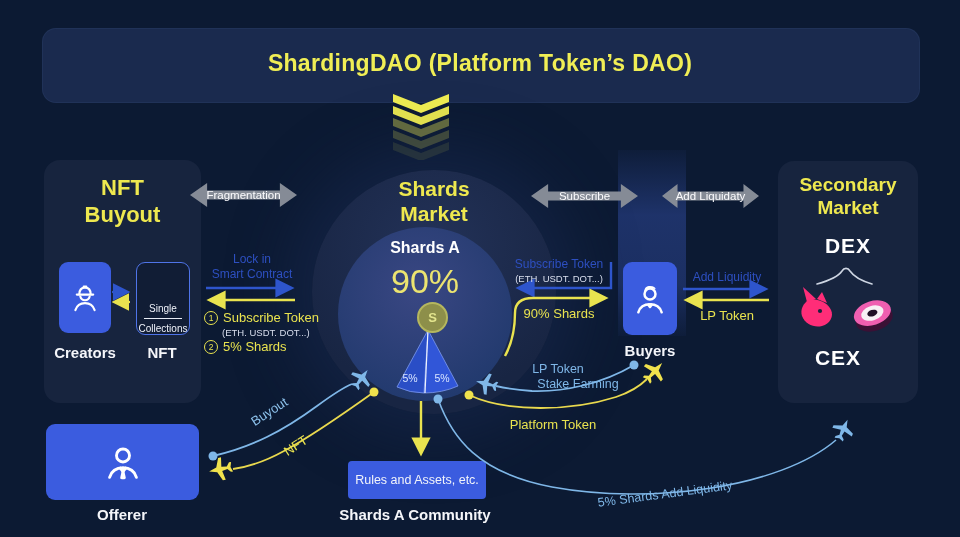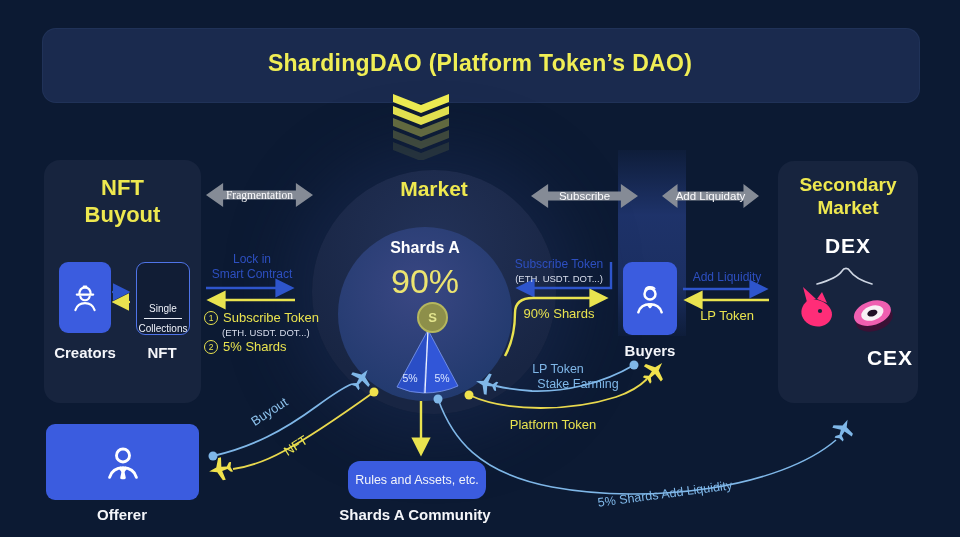--- a/index.html
+++ b/index.html
@@ -22,21 +22,21 @@
 
   .bluebox{background:#3b5cdf;border-radius:9px;display:flex;align-items:center;justify-content:center;}
   .creators-box{left:59px;top:262px;width:52px;height:71px;}
   .nft-box{left:136px;top:262px;width:52px;height:71px;background:rgba(13,24,46,.55);
            border:1.5px solid #4f74e8;border-radius:9px;display:flex;flex-direction:column;
            align-items:center;justify-content:flex-end;gap:4px;}
   .nft-box .divider{width:38px;height:1px;background:#e8ecf5;}
   .nft-box span{font-size:10px;color:#eef1f8;}
   .offerer-box{left:46px;top:424px;width:153px;height:76px;}
   .buyers-box{left:623px;top:262px;width:54px;height:73px;}
-  .rules-box{left:348px;top:461px;width:138px;height:38px;border-radius:12px;font-size:12.5px;color:#f2f4fa;}
+  .rules-box{left:348px;top:461px;width:138px;height:38px;border-radius:4px;font-size:12.5px;color:#f2f4fa;}
 
   .circle-outer{left:312px;top:170px;width:244px;height:244px;border-radius:50%;
                 background:radial-gradient(circle at 50% 32%,#233258,#182543 72%);
                 box-shadow:0 0 55px 25px rgba(24,40,78,.55);}
   .circle-inner{left:338px;top:227px;width:174px;height:174px;border-radius:50%;
                 background:radial-gradient(circle at 46% 36%,#3a4783,#223a6e 76%);}
   .coin{left:417px;top:302px;width:27px;height:27px;border-radius:50%;background:#8d8f4a;
         border:2px solid #b5b75e;display:flex;align-items:center;justify-content:center;
         font-size:13px;font-weight:bold;color:#e3e58d;}
 
@@ -107,29 +107,30 @@
         <path d="M10.6,15.2 L12,17 L13.4,15.2"></path>
         <path d="M12,17 L11.3,20.2 L12.7,20.2 Z" fill="#fff"></path>
       </g>
     </svg>
   </div>
   <div class="abs ctr name15 z3" style="left:42px;top:506px;width:160px;">Offerer</div>
 
   <div class="abs circle-outer z1"></div>
   <div class="abs circle-inner z1"></div>
   <div class="abs ctr z3" style="left:312px;top:176px;width:244px;font-size:21px;line-height:25px;font-weight:bold;color:#eee84f;">
+    <div>Shards</div>
     <div>Market</div>
   </div>
   <div class="abs ctr z3" style="left:338px;top:239px;width:174px;font-size:16px;font-weight:bold;">Shards A</div>
   <div class="abs ctr z3" style="left:338px;top:262px;width:174px;font-size:34px;color:#ece470;">90%</div>
   <div class="abs coin z3">S</div>
   <div class="abs z3" style="left:399px;top:372px;width:22px;text-align:center;font-size:10.5px;color:#d8e4ff;">5%</div>
   <div class="abs z3" style="left:431px;top:372px;width:22px;text-align:center;font-size:10.5px;color:#d8e4ff;">5%</div>
 
-  <div class="abs garrow z3" style="left:206px;top:182px;width:107px;font-family:Liberation Serif, serif;">
+  <div class="abs garrow z3" style="left:190px;top:182px;width:107px;">
     <svg viewBox="0 0 100 26" preserveAspectRatio="none">
         <polygon points="0,13 16,1 16,8.5 84,8.5 84,1 100,13 84,25 84,17.5 16,17.5 16,25" fill="#858b96"></polygon>
       </svg>
     <div class="glabel">Fragmentation</div>
   </div>
   <div class="abs garrow z3" style="left:662px;top:183px;width:97px;">
     <svg viewBox="0 0 100 26" preserveAspectRatio="none">
         <polygon points="0,13 16,1 16,8.5 84,8.5 84,1 100,13 84,25 84,17.5 16,17.5 16,25" fill="#858b96"></polygon>
       </svg>
     <div class="glabel">Add Liquidaty</div>
@@ -189,21 +190,21 @@
     <circle cx="27" cy="26" r="2.1" fill="#17243e"></circle>
   </svg>
   <svg class="abs z3" style="left:849px;top:291px;" width="48" height="48" viewBox="0 0 48 48">
     <g transform="rotate(-18 24 24)">
       <ellipse cx="24" cy="28" rx="19" ry="12" fill="#3a1135"></ellipse>
       <ellipse cx="24" cy="22" rx="19" ry="12" fill="#ef5fb0"></ellipse>
       <ellipse cx="24" cy="22" rx="11.5" ry="7.2" fill="#f7f1f4"></ellipse>
       <ellipse cx="24" cy="22" rx="5.2" ry="3.2" fill="#201025"></ellipse>
     </g>
   </svg>
-  <div class="abs ctr z3" style="left:820px;top:346px;width:140px;font-size:21px;font-weight:bold;letter-spacing:1px;">CEX</div>
+  <div class="abs ctr z3" style="left:768px;top:346px;width:140px;font-size:21px;font-weight:bold;letter-spacing:1px;">CEX</div>
 
   <div class="abs bluebox rules-box z1">
     <span>Rules and Assets, etc.</span>
   </div>
   <div class="abs ctr name15 z3" style="left:330px;top:506px;width:170px;">Shards A Community</div>
 
   <div class="abs z3" style="left:249px;top:404px;font-size:13px;color:#8cc0ea;transform:rotate(-33deg);">Buyout</div>
   <div class="abs yellow z3" style="left:283px;top:438px;font-size:13px;transform:rotate(-33deg);">NFT</div>
   <div class="abs ctr lblue z3" style="left:498px;top:362px;width:120px;font-size:12.5px;">LP Token</div>
   <div class="abs ctr lblue z3" style="left:518px;top:377px;width:120px;font-size:12.5px;">Stake Farming</div>

